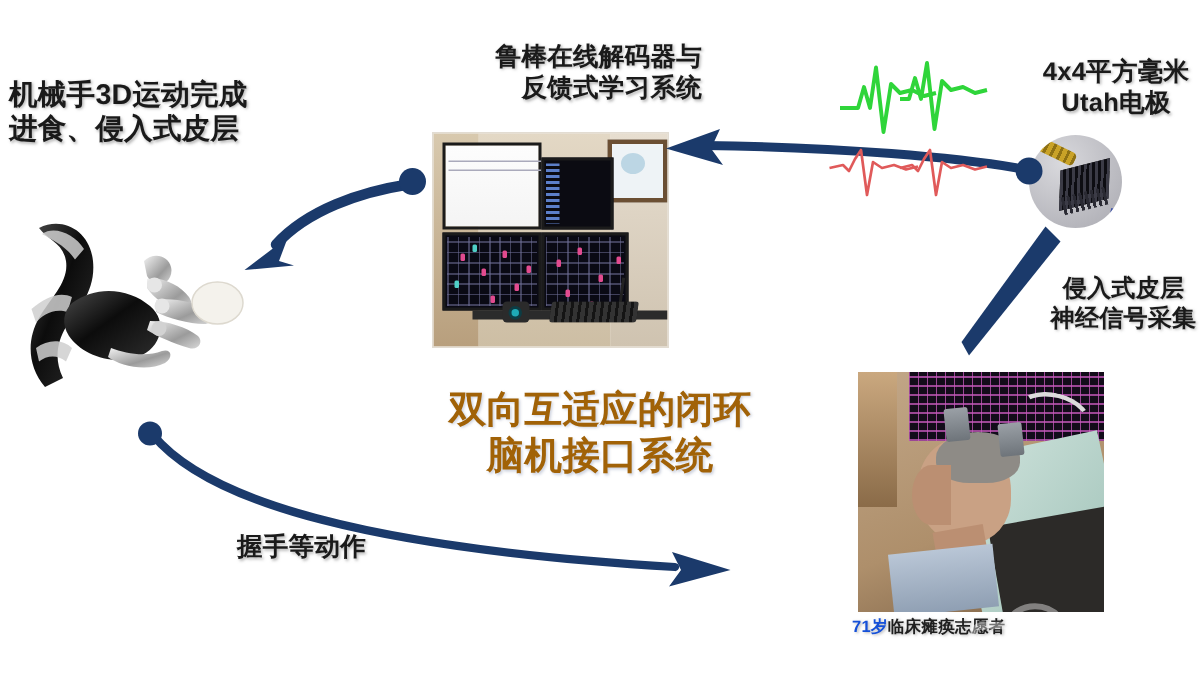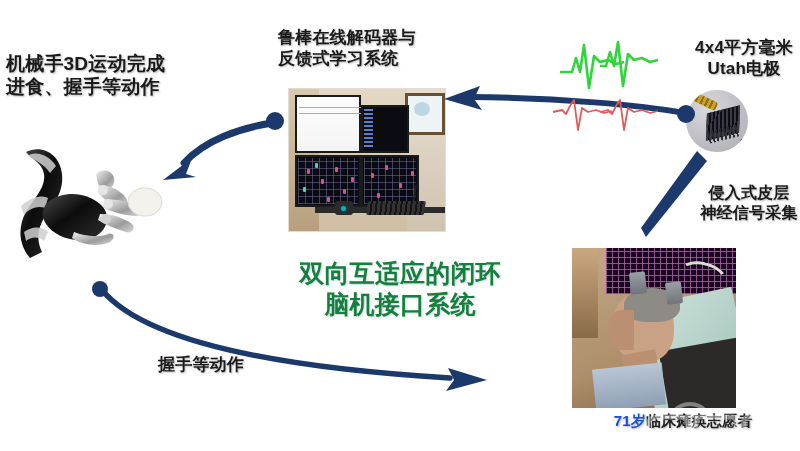--- a/index.html
+++ b/index.html
@@ -14,30 +14,30 @@
 
   .lbl{
     position:absolute;
     font-weight:bold;
     color:#1a1a1a;
     line-height:1.22;
     white-space:pre;
     text-shadow:1px 1px 2px rgba(120,120,120,.55);
     letter-spacing:.2px;
   }
-  .lbl-blue{color:#15803d;text-shadow:1px 1px 2px rgba(140,150,180,.45);}
+  .lbl-blue{color:#a16207;text-shadow:1px 1px 2px rgba(140,150,180,.45);}
 
   
   #label-hand       {left:6px;  top:52px;  font-size:19px; text-align:left;}
-  #label-decoder    {left:278px;top:28px;  font-size:17px; text-align:left;width:190px;}
+  #label-decoder    {left:278px;top:28px;  font-size:17px; text-align:right;width:190px;}
   #label-electrode  {left:684px;top:38px;  font-size:17px; text-align:center;width:120px;}
   #label-acquire    {left:694px;top:183px; font-size:16px; text-align:center;width:110px;}
   #label-feedback   {left:158px;top:355px; font-size:17px;}
   #label-title      {left:270px;top:258px; font-size:25px; text-align:center;width:260px;}
-  #label-volunteer  {left:568px;top:412px; font-size:15px; text-align:center;width:230px;}
+  #label-volunteer  {left:568px;top:412px; font-size:11px; width:230px;}
   #label-volunteer .age{color:#1550d8;}
   #label-volunteer .rest{color:#1f1f1f;}
 
   
   .photo{position:absolute;overflow:hidden;}
 
   
   #photo-monitors{
     left:288px;top:88px;width:156px;height:142px;
     background:#efe9df;
@@ -241,21 +241,21 @@
 
     <g>
       <polyline points="560,72 572,72 576,58 580,72 584,45 589,88 594,56 600,62 608,60 616,64 624,62" fill="none" stroke="#2fd53a" stroke-width="2.6" stroke-linejoin="round"></polyline>
       <polyline points="600,66 606,66 610,52 614,66 618,42 623,86 628,54 634,60 642,58 650,62 658,60" fill="none" stroke="#2fd53a" stroke-width="2.6" stroke-linejoin="round"></polyline>
       <polyline points="553,112 562,110 566,114 570,106 574,100 578,130 582,108 588,112 596,110 604,113 612,111" fill="none" stroke="#e05a5a" stroke-width="1.8" stroke-linejoin="round"></polyline>
       <polyline points="600,112 608,110 612,114 616,106 620,100 624,130 628,108 634,112 642,110 650,113 658,111" fill="none" stroke="#e05a5a" stroke-width="1.8" stroke-linejoin="round"></polyline>
     </g>
   </svg>
 
   <div class="lbl" id="label-hand">机械手3D运动完成
-进食、握手等动作</div>
+进食、侵入式皮层</div>
   <div class="lbl" id="label-decoder">鲁棒在线解码器与
 反馈式学习系统</div>
   <div class="lbl" id="label-electrode">4x4平方毫米
 Utah电极</div>
   <div class="lbl" id="label-acquire">侵入式皮层
 神经信号采集</div>
   <div class="lbl" id="label-feedback">握手等动作</div>
   <div class="lbl lbl-blue" id="label-title">双向互适应的闭环
 脑机接口系统</div>
   <div class="lbl" id="label-volunteer"><span class="age">71岁</span><span class="rest">临床瘫痪志愿者</span></div>

